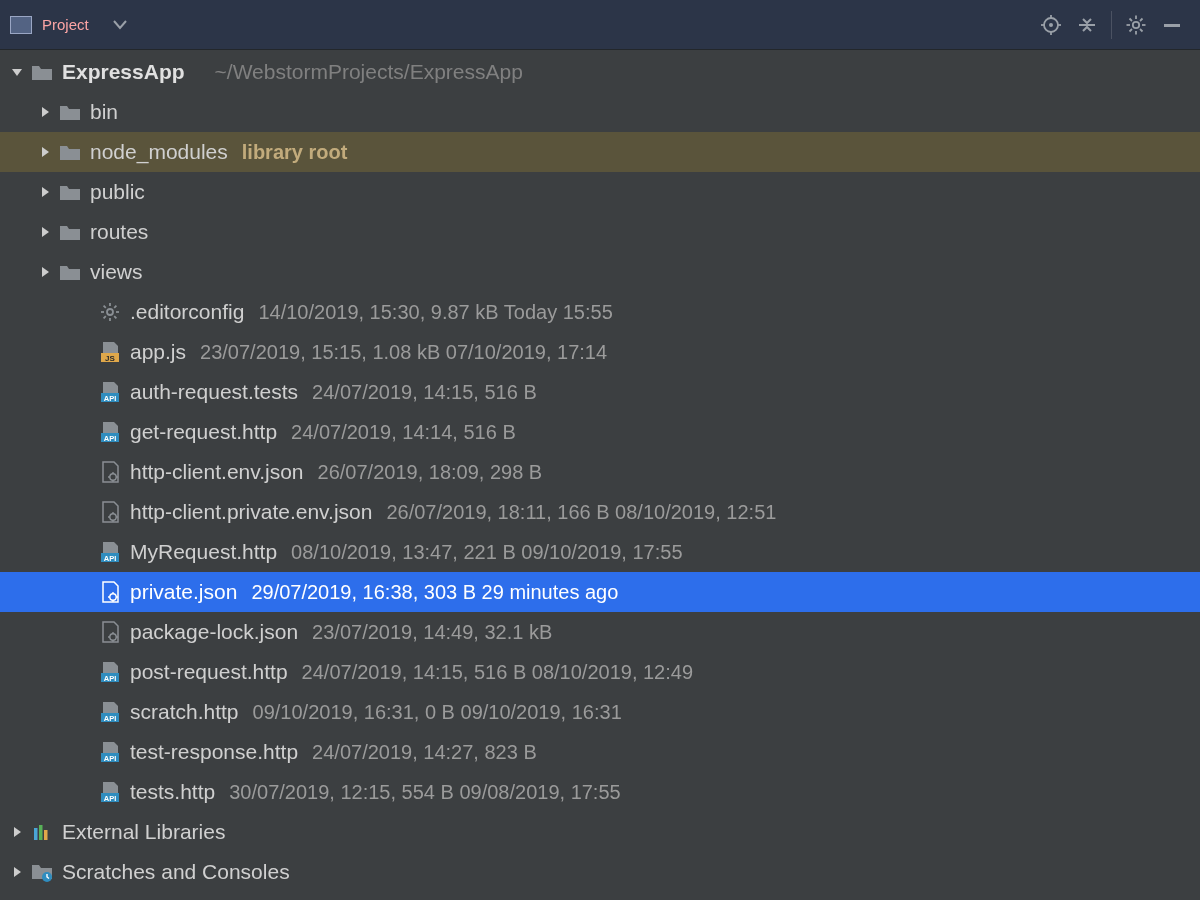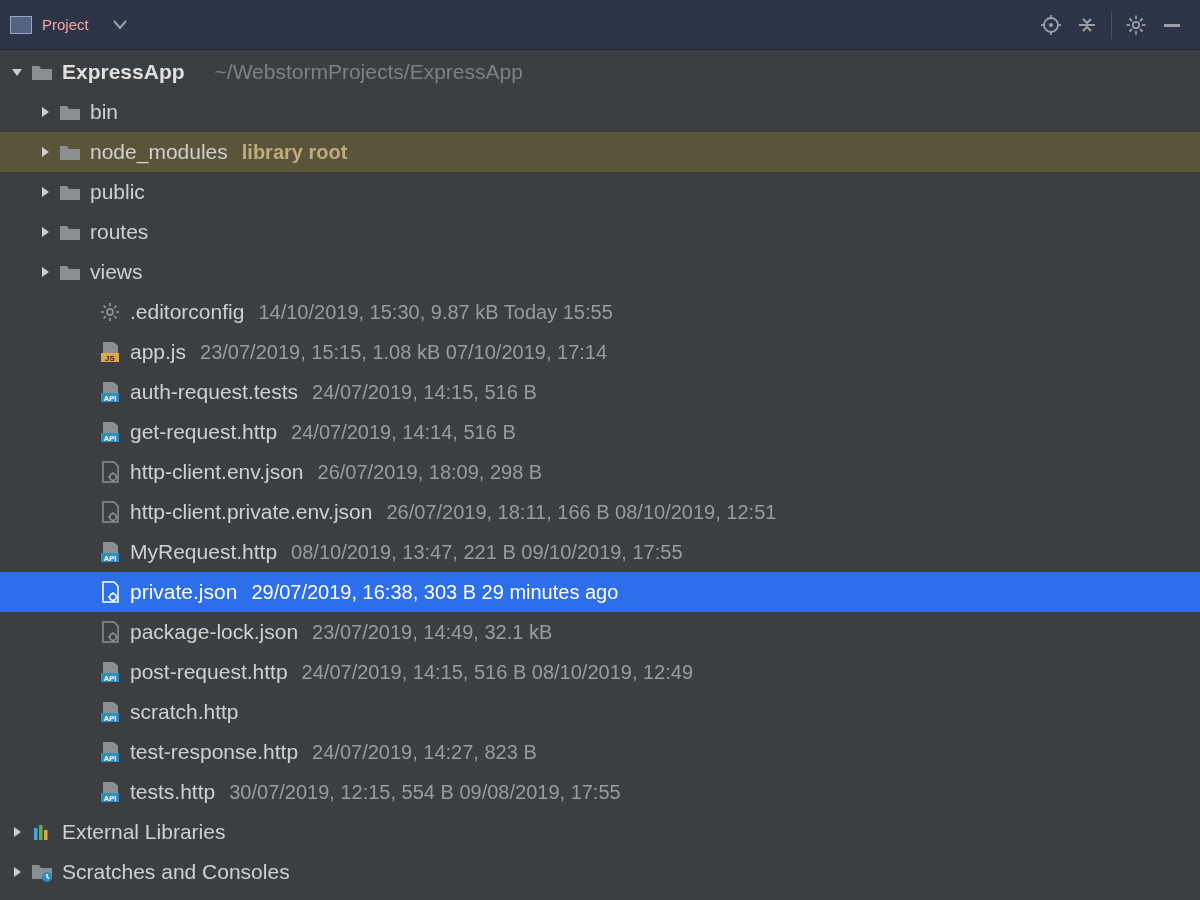--- a/index.html
+++ b/index.html
@@ -384,20 +384,21 @@
       <div class="row indent-2">
         <div class="arrow blank"></div>
         <div class="ficon">
           <svg width="20" height="22" viewBox="0 0 20 22">
             <path d="M3 1 L14 1 L18 5 L18 12 L3 12 Z" fill="#8a8f94"></path>
             <rect x="1" y="12" width="18" height="9" fill="#2f8dbf"></rect>
             <text x="10" y="19.5" text-anchor="middle" font-size="7.5" font-family="Arial" font-weight="bold" fill="#ffffff">API</text>
           </svg>
         </div>
         <span class="name">scratch.http</span>
+        <span class="meta">09/10/2019, 16:31, 0 B 09/10/2019, 16:31</span>
       </div>
       <div class="row indent-2">
         <div class="arrow blank"></div>
         <div class="ficon">
           <svg width="20" height="22" viewBox="0 0 20 22">
             <path d="M3 1 L14 1 L18 5 L18 12 L3 12 Z" fill="#8a8f94"></path>
             <rect x="1" y="12" width="18" height="9" fill="#2f8dbf"></rect>
             <text x="10" y="19.5" text-anchor="middle" font-size="7.5" font-family="Arial" font-weight="bold" fill="#ffffff">API</text>
           </svg>
         </div>

